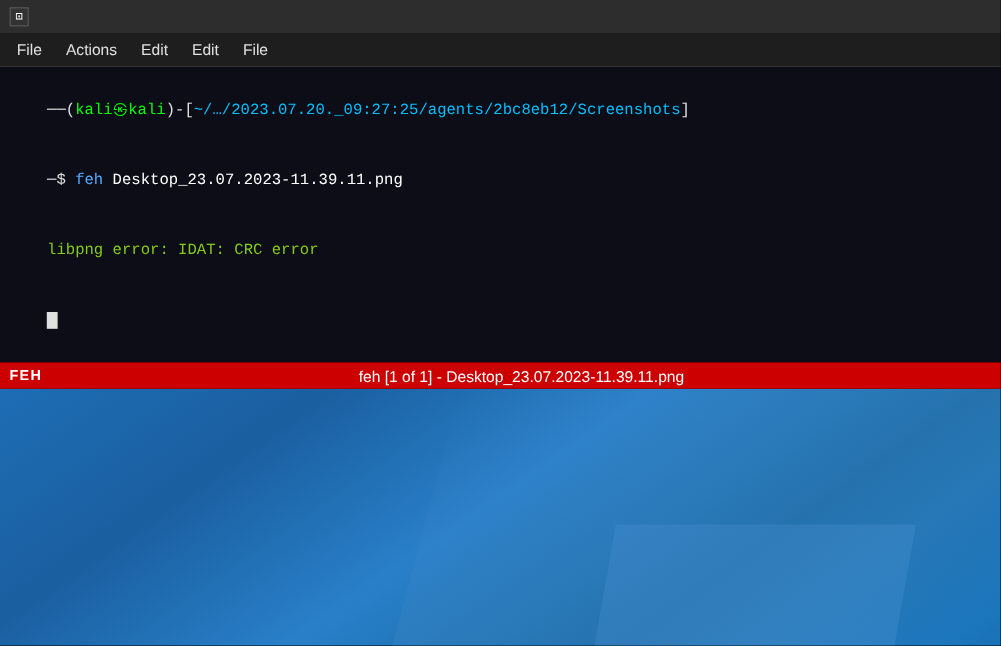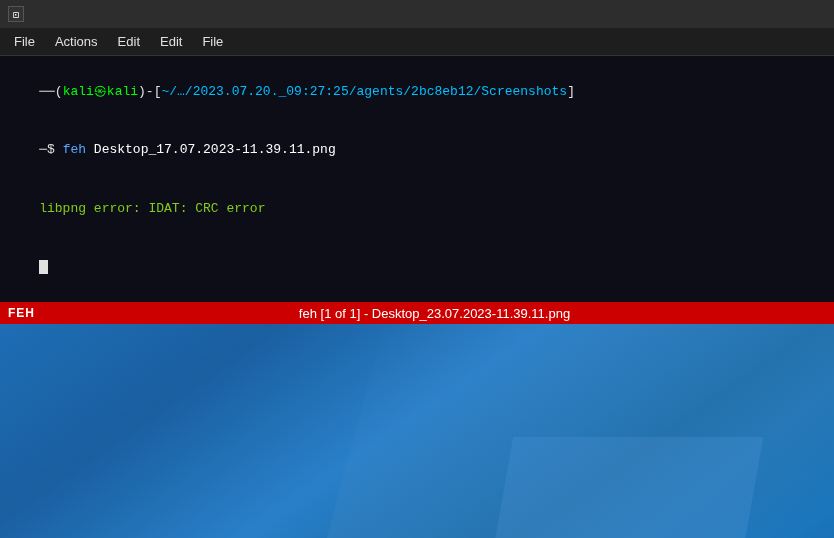--- a/index.html
+++ b/index.html
@@ -175,21 +175,21 @@
   <span class="menu-item">Edit</span>
   <span class="menu-item">Edit</span>
   <span class="menu-item">File</span>
 </div>
 
 <div class="terminal-content">
   <div class="terminal-line">
     <span class="prompt-dash">──(</span><span class="prompt-host">kali㉿kali</span><span class="prompt-dash">)-[</span><span class="prompt-path">~/…/2023.07.20._09:27:25/agents/2bc8eb12/Screenshots</span><span class="prompt-bracket">]</span>
   </div>
   <div class="terminal-line">
-    <span class="prompt-arrow">─$ </span><span class="cmd-highlight">feh </span><span class="cmd-filename">Desktop_17.07.2023-11.39.11.png</span>
+    <span class="prompt-arrow">─$ </span><span class="cmd-highlight">feh </span><span class="cmd-filename">Desktop_23.07.2023-11.39.11.png</span>
   </div>
   <div class="terminal-line">
     <span class="error-text">libpng error: IDAT: CRC error</span>
   </div>
   <div class="terminal-line">
     <span class="cursor-block"></span>
   </div>
 </div>
 
 <div class="feh-status-bar">

